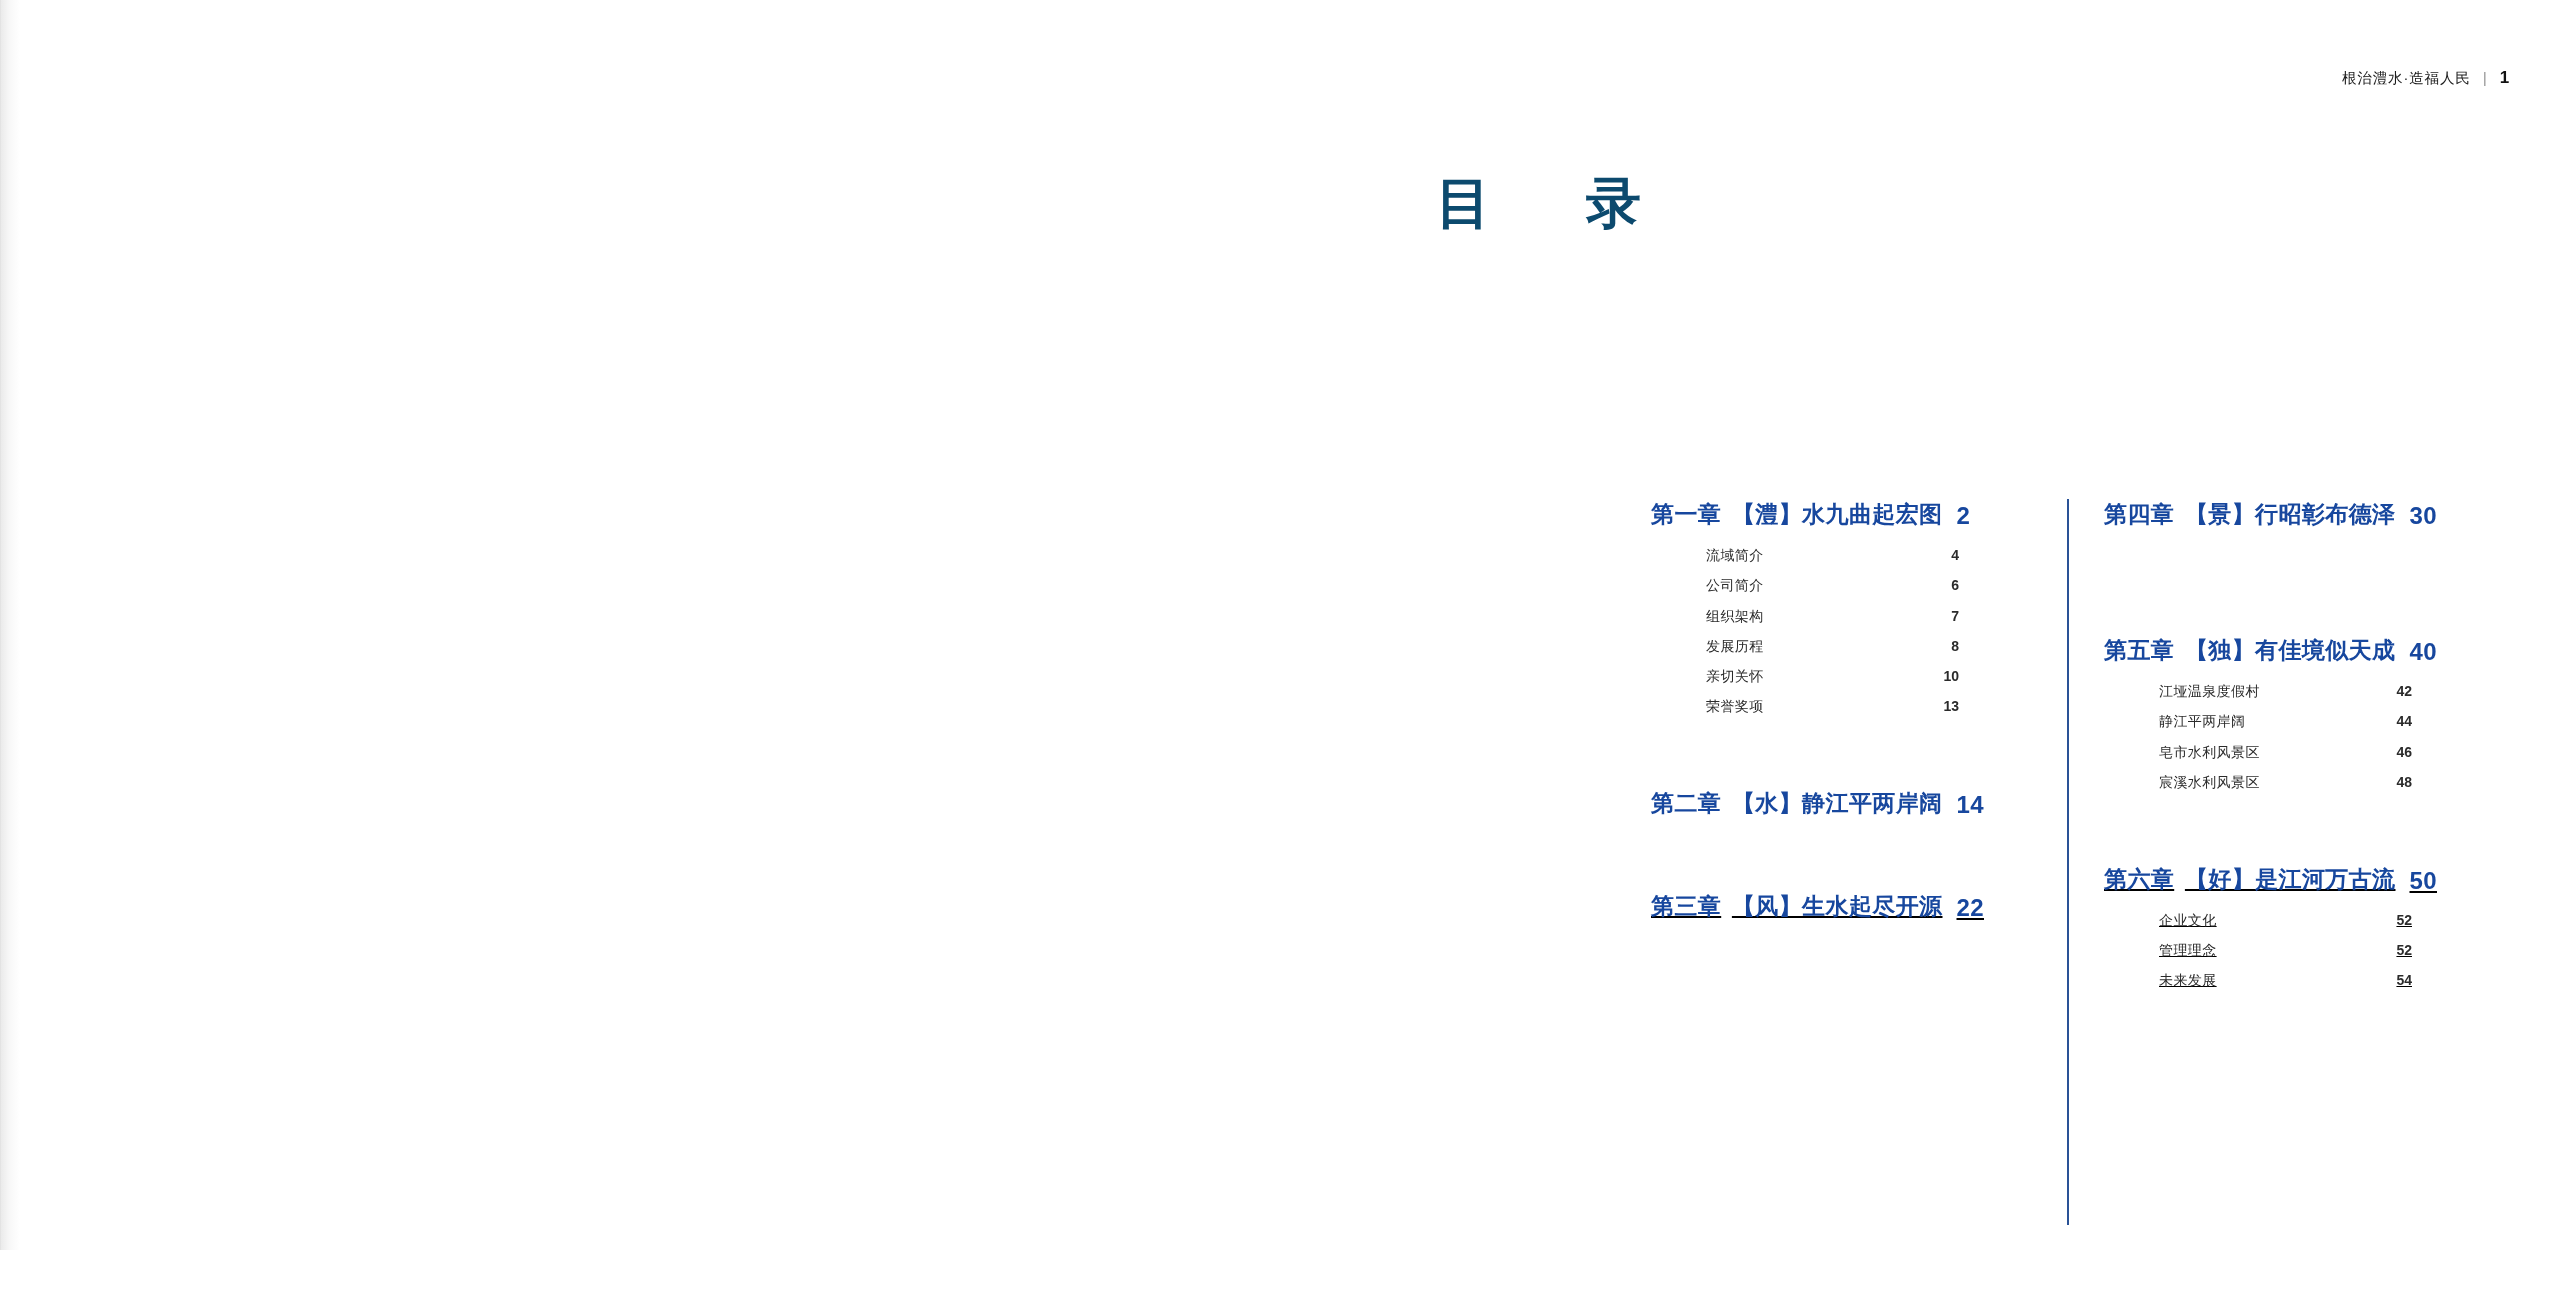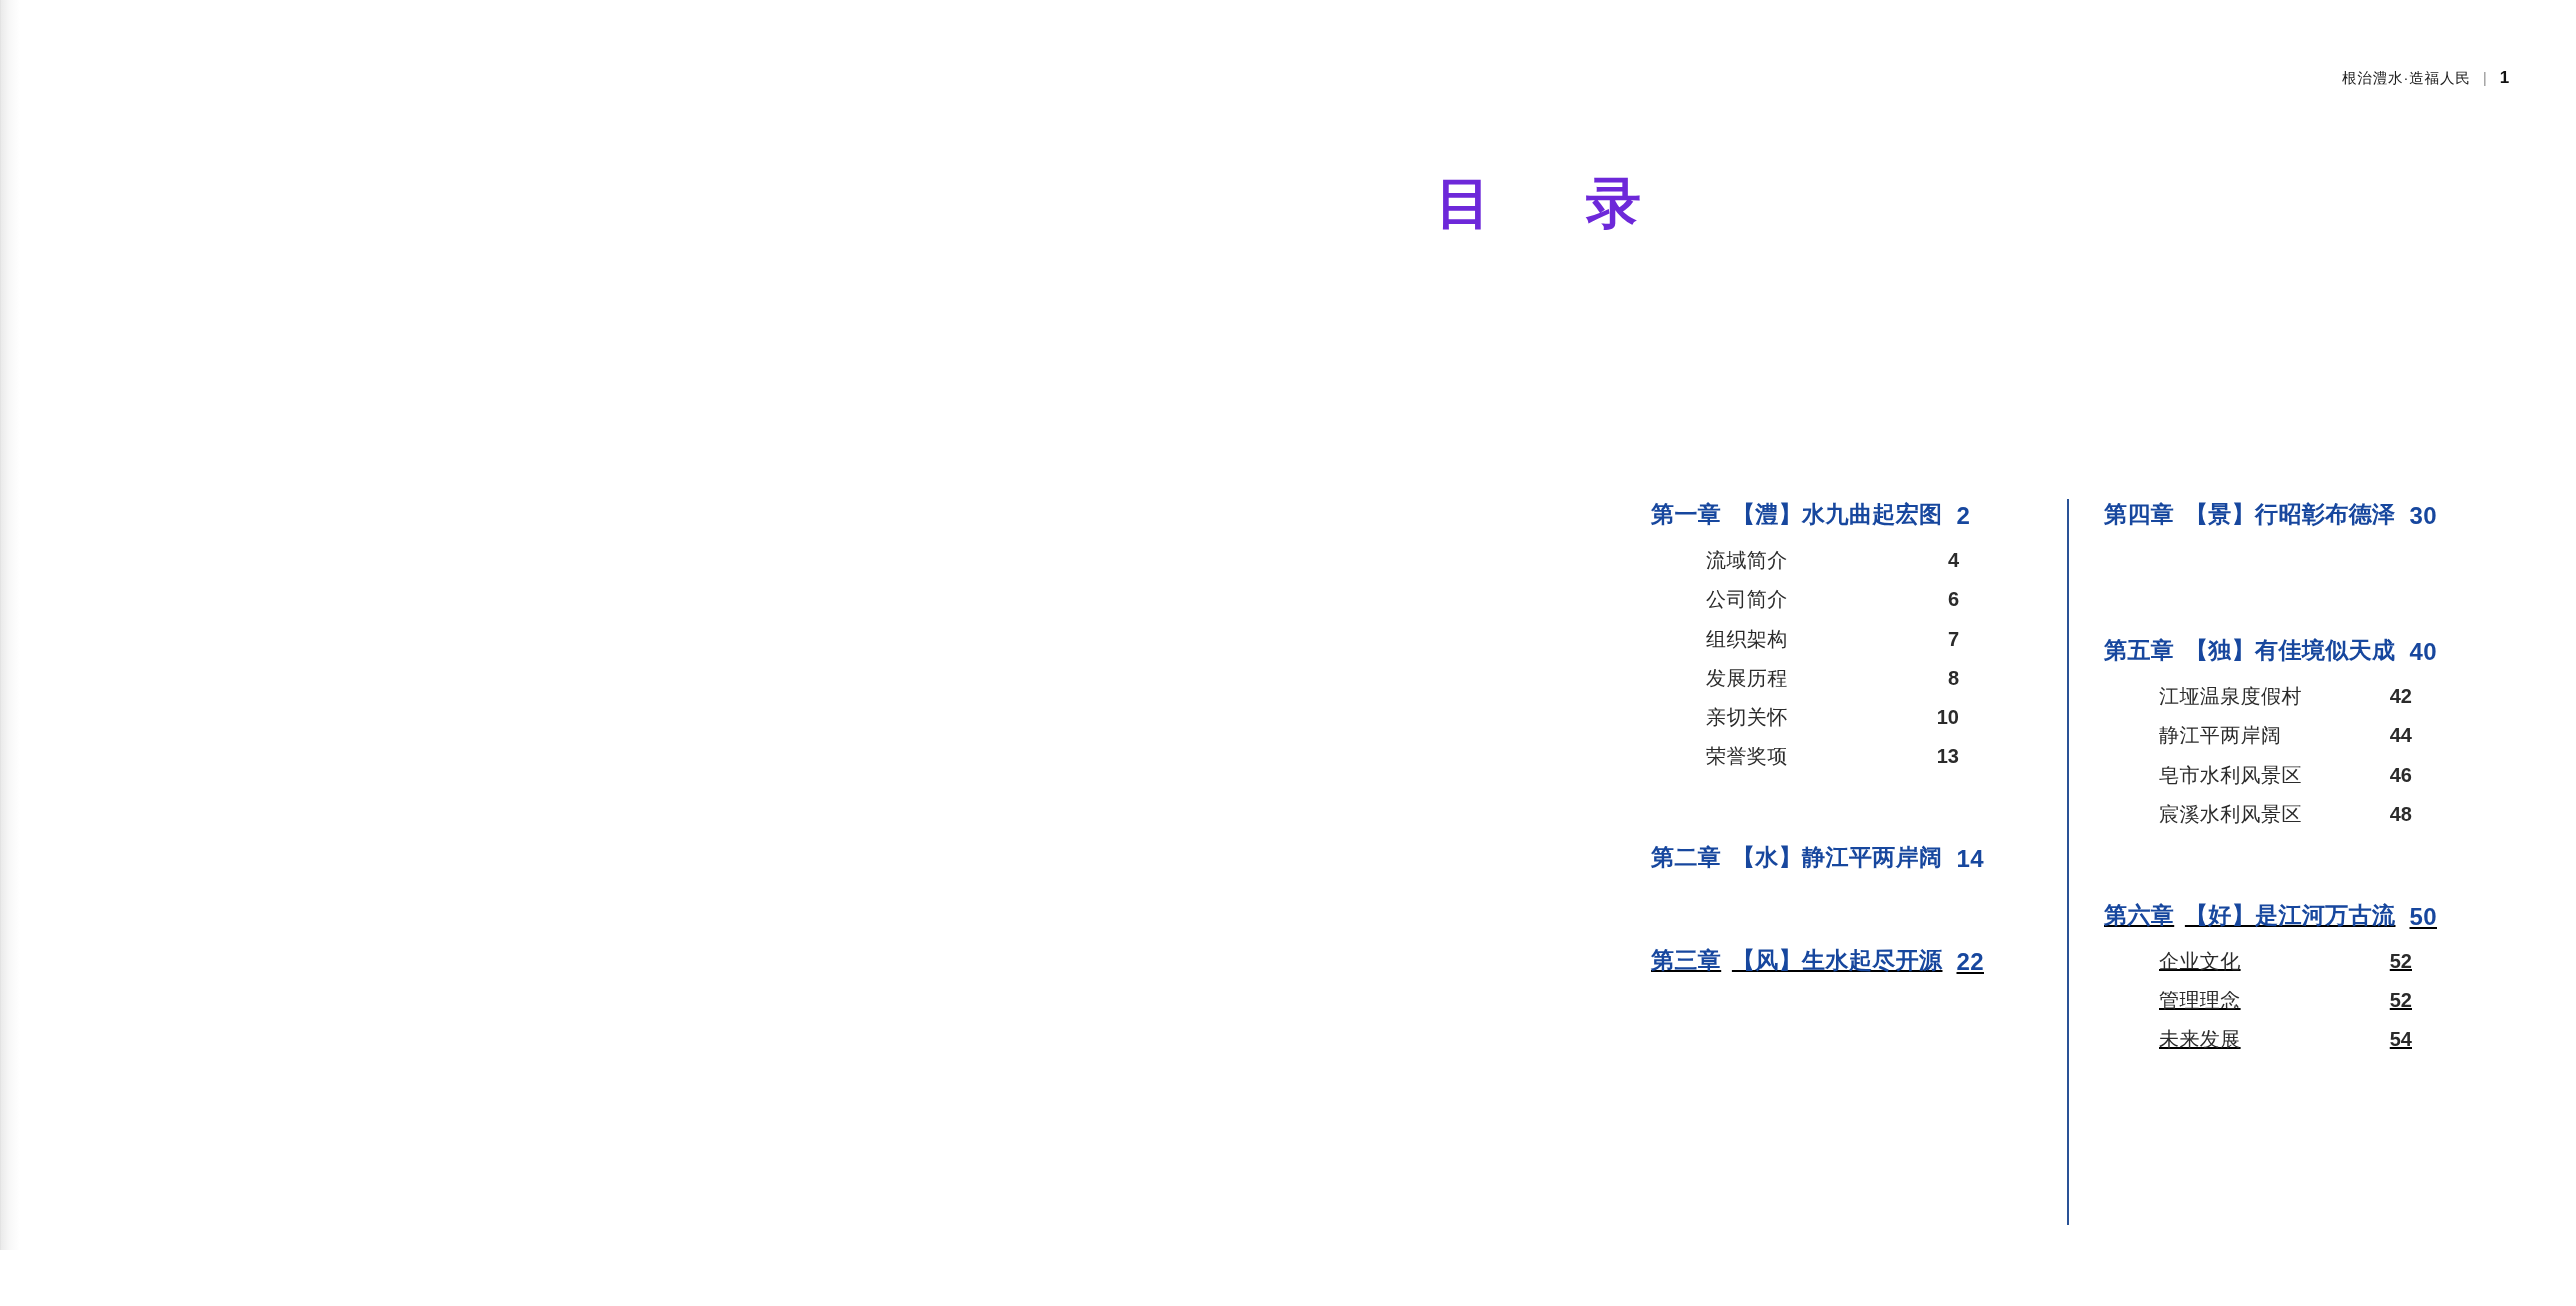--- a/index.html
+++ b/index.html
@@ -58,21 +58,21 @@
     color: #111;
   }
 
   
   .toc-title {
     position: absolute;
     left: 1436px;
     top: 167px;
     font-size: 55px;
     font-weight: bold;
-    color: #6d28d9;
+    color: #0c4a6e;
     letter-spacing: 20px;
     font-family: "DejaVu Sans", "Liberation Sans", sans-serif;
   }
 
   
   .columns {
     position: absolute;
     left: 1651px;
     top: 499px;
     width: 860px;
@@ -120,21 +120,21 @@
     margin-left: 14px;
     font-size: 24px;
   }
 
   .entries {
     margin-left: 55px;
   }
   .entry {
     display: flex;
     align-items: baseline;
-    font-size: 20px;
+    font-size: 14px;
     color: #2b2b2b;
     margin-bottom: 12.3px;
     width: 253px;
   }
   .entry .e-name {
     flex: 1 1 auto;
     letter-spacing: 0.4px;
   }
   .entry .e-name.spaced {
     letter-spacing: 5.4px;

